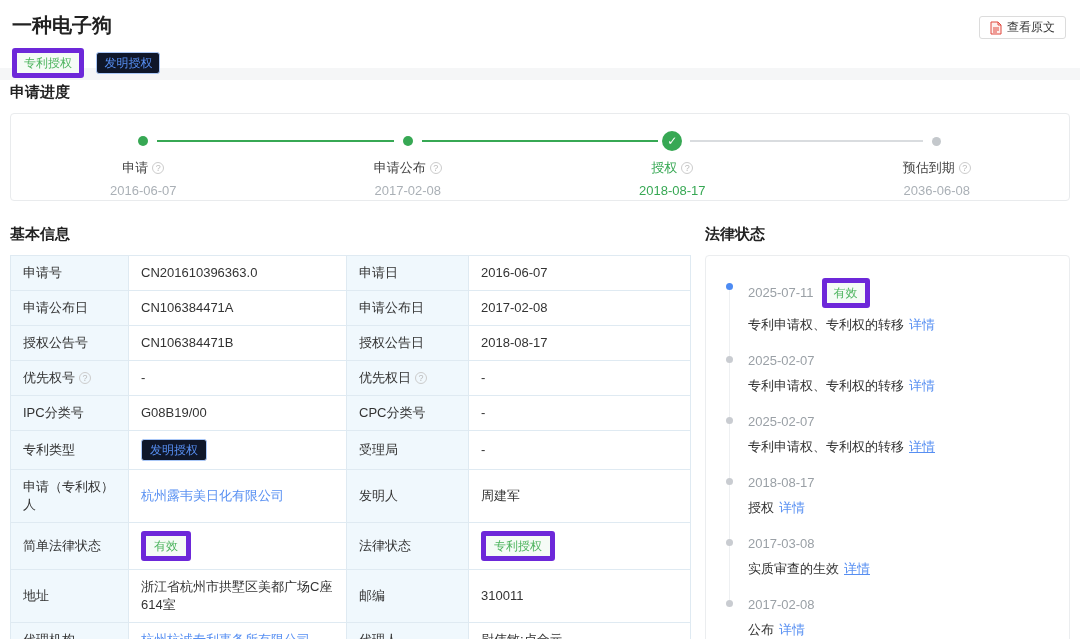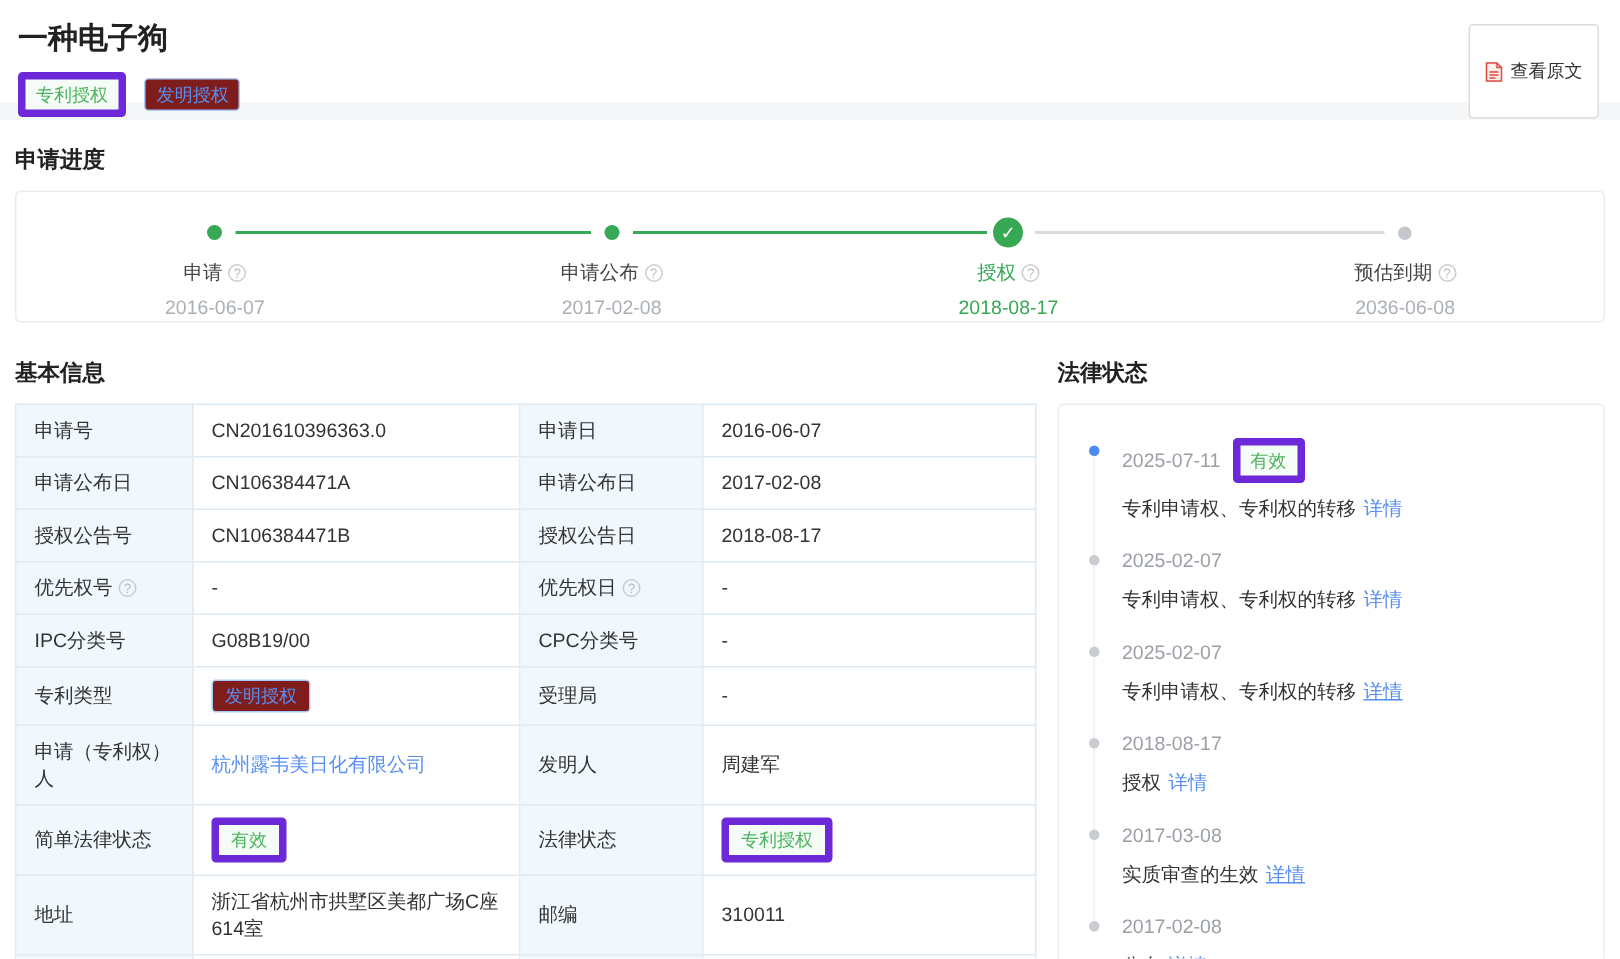--- a/index.html
+++ b/index.html
@@ -6,32 +6,32 @@
   html,body { width:1080px; height:639px; overflow:hidden; background:#fff;
     font-family:"Liberation Sans","DejaVu Sans",sans-serif; color:#333; }
 
   
   .header { position:relative; padding:12px 12px 0 12px; height:68px; }
   .page-title { font-size:20px; font-weight:bold; color:#222; }
   .title-tags { margin-top:9px; }
   .tag { display:inline-block; font-size:12px; line-height:1; padding:4px 7px;
     border-radius:3px; margin-right:8px; }
   .tag-green { color:#4db45e; border:5px solid #6d28d9; background:#f5fbf6; }
-  .tag-blue  { color:#578ff2; border:1px solid #a9c7f7; background:#7f1d1d; }
+  .tag-blue  { color:#578ff2; border:1px solid #a9c7f7; background:#0f172a; }
   .view-btn { position:absolute; right:14px; top:16px; display:inline-flex;
     align-items:center; gap:5px; border:1px solid #dcdcdc; border-radius:3px;
-    background:#fff; padding:22px 10px; font-size:12px; color:#333; cursor:pointer; }
+    background:#fff; padding:2px 10px; font-size:12px; color:#333; cursor:pointer; }
 
   .band { height:12px; background:#f5f6f7; }
 
   .content { padding:0 10px; }
   .section-heading { font-size:15px; font-weight:bold; color:#222; }
 
   
-  .progress-heading { margin-top:17px; }
+  .progress-heading { margin-top:3px; }
   .progress-box { margin-top:11px; border:1px solid #e9ebed; border-radius:4px;
     height:88px; position:relative; padding-top:16px; }
   .steps { display:flex; position:relative; }
   .step { flex:1; text-align:center; position:relative; z-index:1; }
   .node-row { height:22px; display:flex; align-items:center; justify-content:center; }
   .dot { width:10px; height:10px; border-radius:50%; background:#37a854; }
   .dot-gray { width:9px; height:9px; border-radius:50%; background:#c4c8cc; }
   .check-node { width:20px; height:20px; border-radius:50%; background:#37a854;
     color:#fff; font-size:12px; font-weight:bold; display:flex; align-items:center;
     justify-content:center; }

